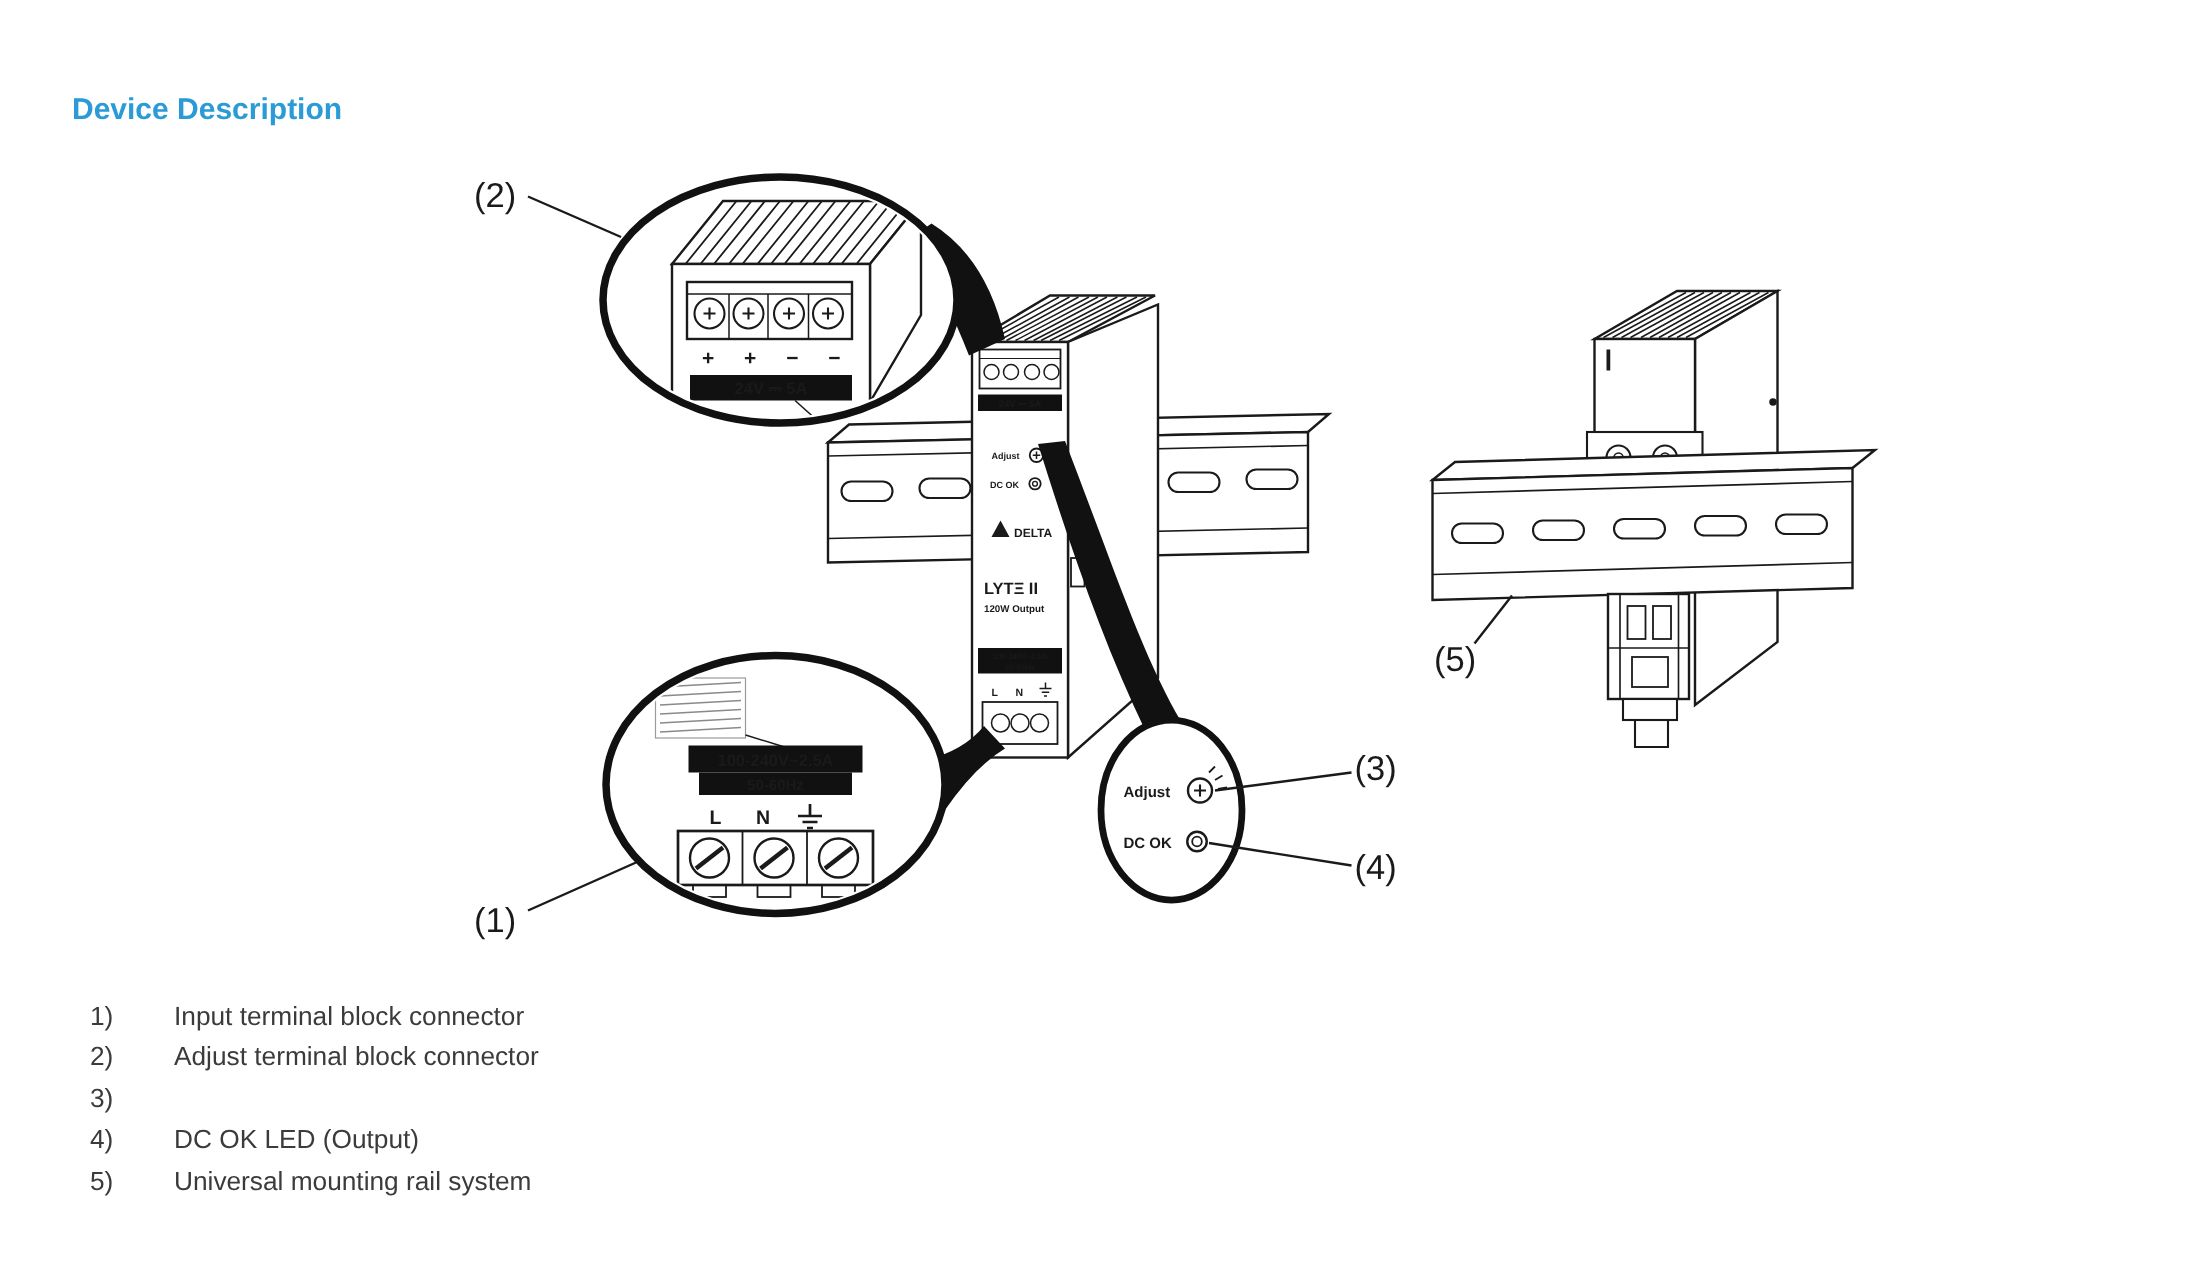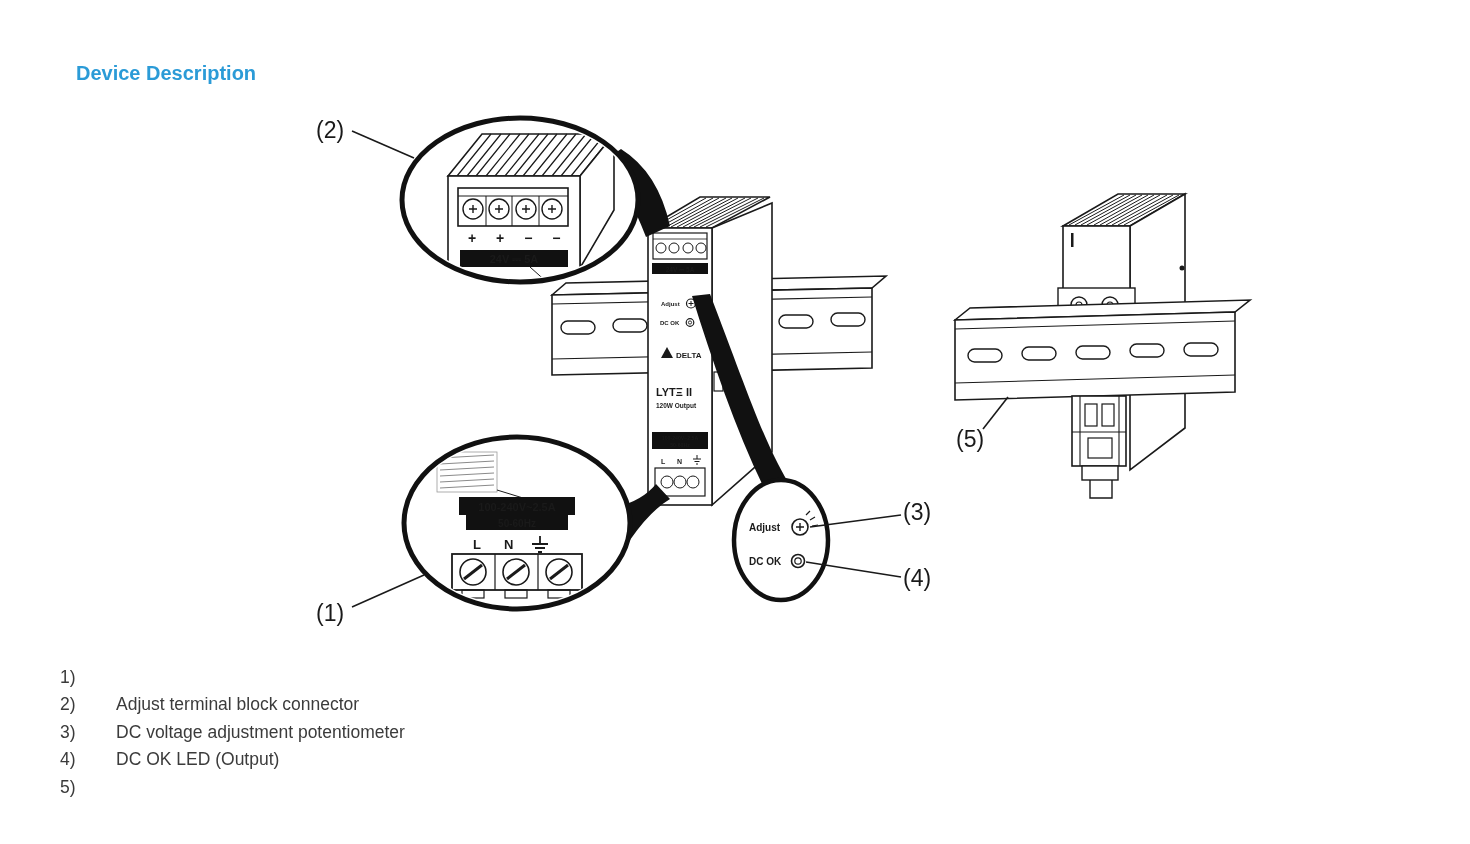--- a/index.html
+++ b/index.html
@@ -1,18 +1,18 @@
 <!DOCTYPE html>
 <html><head>
 <meta charset="utf-8">
 <style>
   html,body{margin:0;padding:0;background:#fff;}
   .page{position:relative;width:1470px;height:844px;background:#fff;overflow:hidden;
         font-family:"Liberation Sans",sans-serif;}
-  .page-title{position:absolute;left:76px;top:62px;font-size:20px;font-weight:bold;color:#2b9bd7;}
+  .page-title{position:absolute;left:48px;top:62px;font-size:20px;font-weight:bold;color:#2b9bd7;}
   .diagram-svg{position:absolute;left:0;top:0;}
   .legend{position:absolute;left:60px;top:664px;}
   .legend-row{display:flex;font-size:17.5px;line-height:27.4px;color:#3b3b3b;}
   .legend-num{width:56px;}
   svg text{font-family:"Liberation Sans",sans-serif;fill:#1a1a1a;}
 </style>
 </head>
 <body>
 
 <div class="page">
@@ -248,31 +248,32 @@
       <line x1="901" y1="577" x2="806" y2="562" stroke="#1a1a1a" stroke-width="1.6"></line>
 
       <text x="956" y="447">(5)</text>
       <line x1="983" y1="429" x2="1008" y2="397" stroke="#1a1a1a" stroke-width="1.6"></line>
     </g>
   </svg>
 
   <div class="legend">
     <div class="legend-row">
       <span class="legend-num">1)</span>
+      <span class="legend-text">Input terminal block connector</span>
     </div>
     <div class="legend-row">
       <span class="legend-num">2)</span>
       <span class="legend-text">Adjust terminal block connector</span>
     </div>
     <div class="legend-row">
       <span class="legend-num">3)</span>
-      <span class="legend-text">DC voltage adjustment potentiometer</span>
     </div>
     <div class="legend-row">
       <span class="legend-num">4)</span>
       <span class="legend-text">DC OK LED (Output)</span>
     </div>
     <div class="legend-row">
       <span class="legend-num">5)</span>
+      <span class="legend-text">Universal mounting rail system</span>
     </div>
   </div>
 
 </div>
 
 </body></html>

